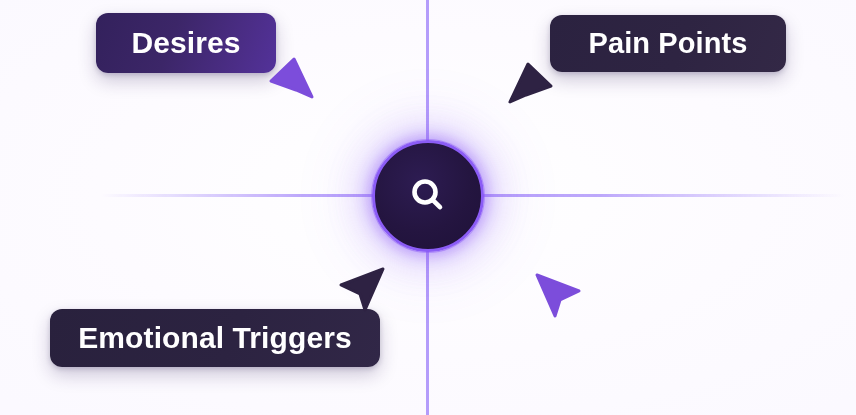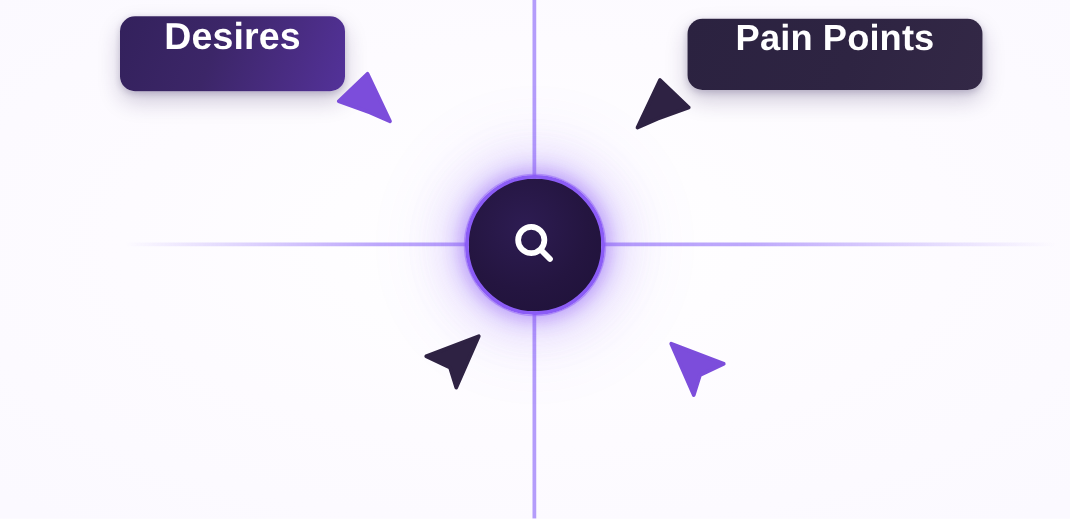--- a/index.html
+++ b/index.html
@@ -74,20 +74,21 @@
     align-items: center;
     justify-content: center;
     z-index: 6;
   }
   .center-node svg { display: block; }
 
   
   .pill {
     position: absolute;
     display: flex;
+    align-items: center;
     justify-content: center;
     border-radius: 12px;
     color: #ffffff;
     font-weight: bold;
     letter-spacing: 0.1px;
     white-space: nowrap;
     box-shadow: 0 8px 18px rgba(40,25,80,0.22), 0 2px 5px rgba(40,25,80,0.18);
     z-index: 5;
     user-select: none;
   }
@@ -168,20 +169,23 @@
 
   <div class="pill pill-pain">
     <span>Pain Points</span>
   </div>
   <div class="cursor cursor-pain">
     <svg width="46" height="48" viewBox="0 0 46 48" aria-hidden="true">
       <path d="M20 2 L2 40 L18 33 L43 24 Z" fill="#2e2243" stroke="#2e2243" stroke-width="3" stroke-linejoin="round"></path>
     </svg>
   </div>
 
+  <div class="pill pill-emotional">
+    <span>Emotional Triggers</span>
+  </div>
   <div class="cursor cursor-emotional">
     <svg width="48" height="48" viewBox="0 0 48 48" aria-hidden="true">
       <path d="M45 3 L27 44 L22 28 L3 19 Z" fill="#2e2243" stroke="#2e2243" stroke-width="3" stroke-linejoin="round"></path>
     </svg>
   </div>
 
   <div class="cursor cursor-objections">
     <svg width="48" height="48" viewBox="0 0 48 48" aria-hidden="true">
       <path d="M3 3 L21 44 L26 28 L45 19 Z" fill="#7c4ddb" stroke="#7c4ddb" stroke-width="3" stroke-linejoin="round"></path>
     </svg>

